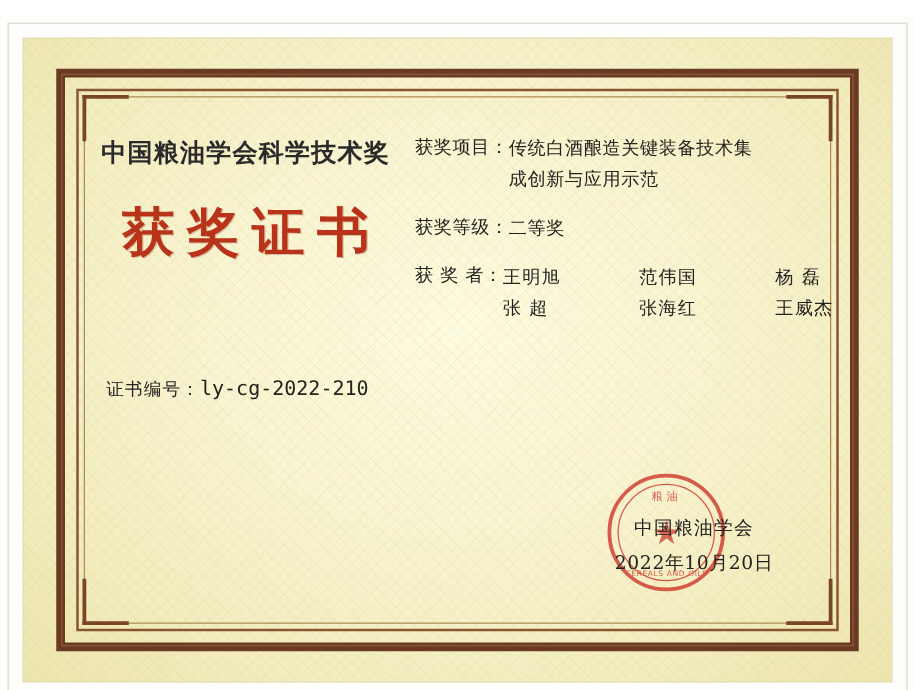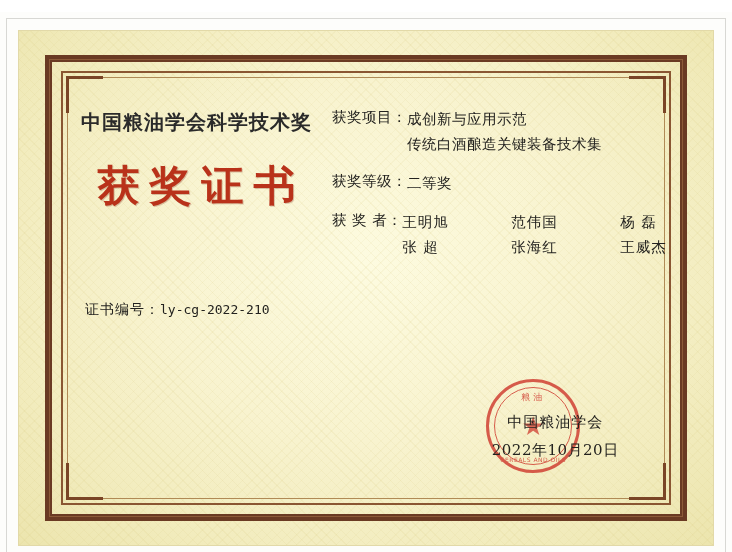--- a/index.html
+++ b/index.html
@@ -167,21 +167,21 @@
     margin-top: 26px;
     font-family: "DejaVu Serif", "Liberation Serif", serif;
     font-size: 14px;
     color: #23221f;
     letter-spacing: 0.5px;
     padding-left: 4px;
   }
   .cert-no .label { letter-spacing: 1px; }
   .cert-no .value {
     font-family: "DejaVu Sans Mono", "Liberation Mono", monospace;
-    font-size: 13px;
+    font-size: 16px;
     letter-spacing: 0;
   }
 
   
   .field-row {
     display: flex;
     margin-bottom: 14px;
     align-items: flex-start;
   }
   .field-label {
@@ -329,22 +329,22 @@
         <div class="cert-no">
           <span class="label">证书编号：</span><span class="value">ly-cg-2022-210</span>
         </div>
       </div>
 
       <div class="right-col">
 
         <div class="field-row">
           <div class="field-label">获奖项目：</div>
           <div class="field-value">
+            <span class="line">传统白酒酿造关键装备技术集</span>
             <span class="line">成创新与应用示范</span>
-            <span class="line">传统白酒酿造关键装备技术集</span>
           </div>
         </div>
 
         <div class="field-row">
           <div class="field-label">获奖等级：</div>
           <div class="field-value">
             <span class="line">二等奖</span>
           </div>
         </div>
 

